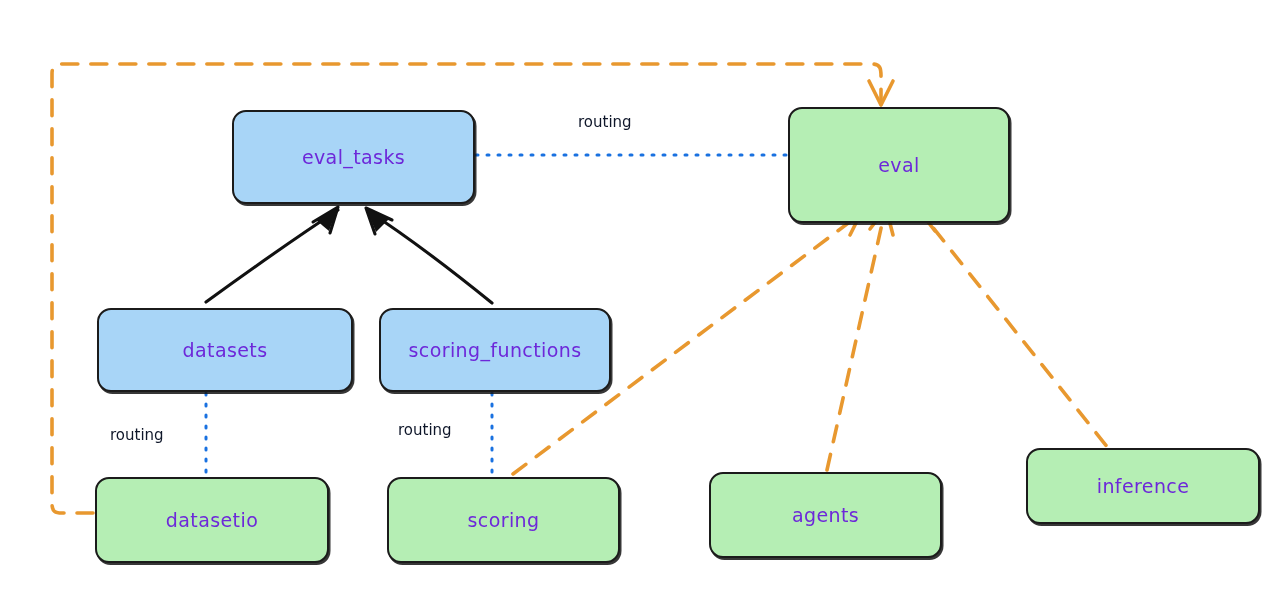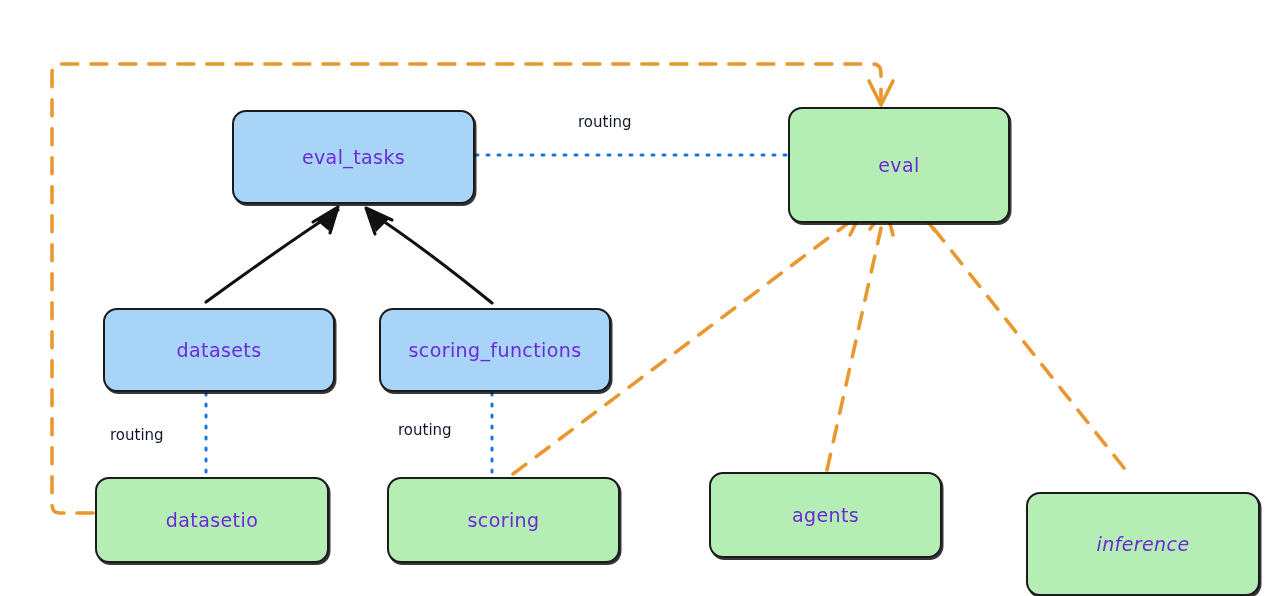--- a/index.html
+++ b/index.html
@@ -110,41 +110,41 @@
   </svg>
 
   <div class="node blue" style="left:232px; top:110px; width:243px; height:94px;">
     <span class="node-label">eval_tasks</span>
   </div>
 
   <div class="node green" style="left:788px; top:107px; width:222px; height:116px;">
     <span class="node-label">eval</span>
   </div>
 
-  <div class="node blue" style="left:103px; top:308px; width:232px; height:84px;">
+  <div class="node blue" style="left:97px; top:308px; width:256px; height:84px;">
     <span class="node-label">datasets</span>
   </div>
 
   <div class="node blue" style="left:379px; top:308px; width:232px; height:84px;">
     <span class="node-label">scoring_functions</span>
   </div>
 
   <div class="node green" style="left:95px; top:477px; width:234px; height:86px;">
     <span class="node-label">datasetio</span>
   </div>
 
   <div class="node green" style="left:387px; top:477px; width:233px; height:86px;justify-content:center;">
     <span class="node-label">scoring</span>
   </div>
 
   <div class="node green" style="left:709px; top:472px; width:233px; height:86px;">
     <span class="node-label">agents</span>
   </div>
 
-  <div class="node green" style="left:1026px; top:492px; width:234px; height:104px;font-style:italic;">
+  <div class="node green" style="left:1026px; top:448px; width:234px; height:76px;">
     <span class="node-label">inference</span>
   </div>
 
   <div class="edge-label" style="left:578px; top:113px;">routing</div>
 
   <div class="edge-label" style="left:110px; top:426px;">routing</div>
 
   <div class="edge-label" style="left:398px; top:421px;">routing</div>
 
 </div>

